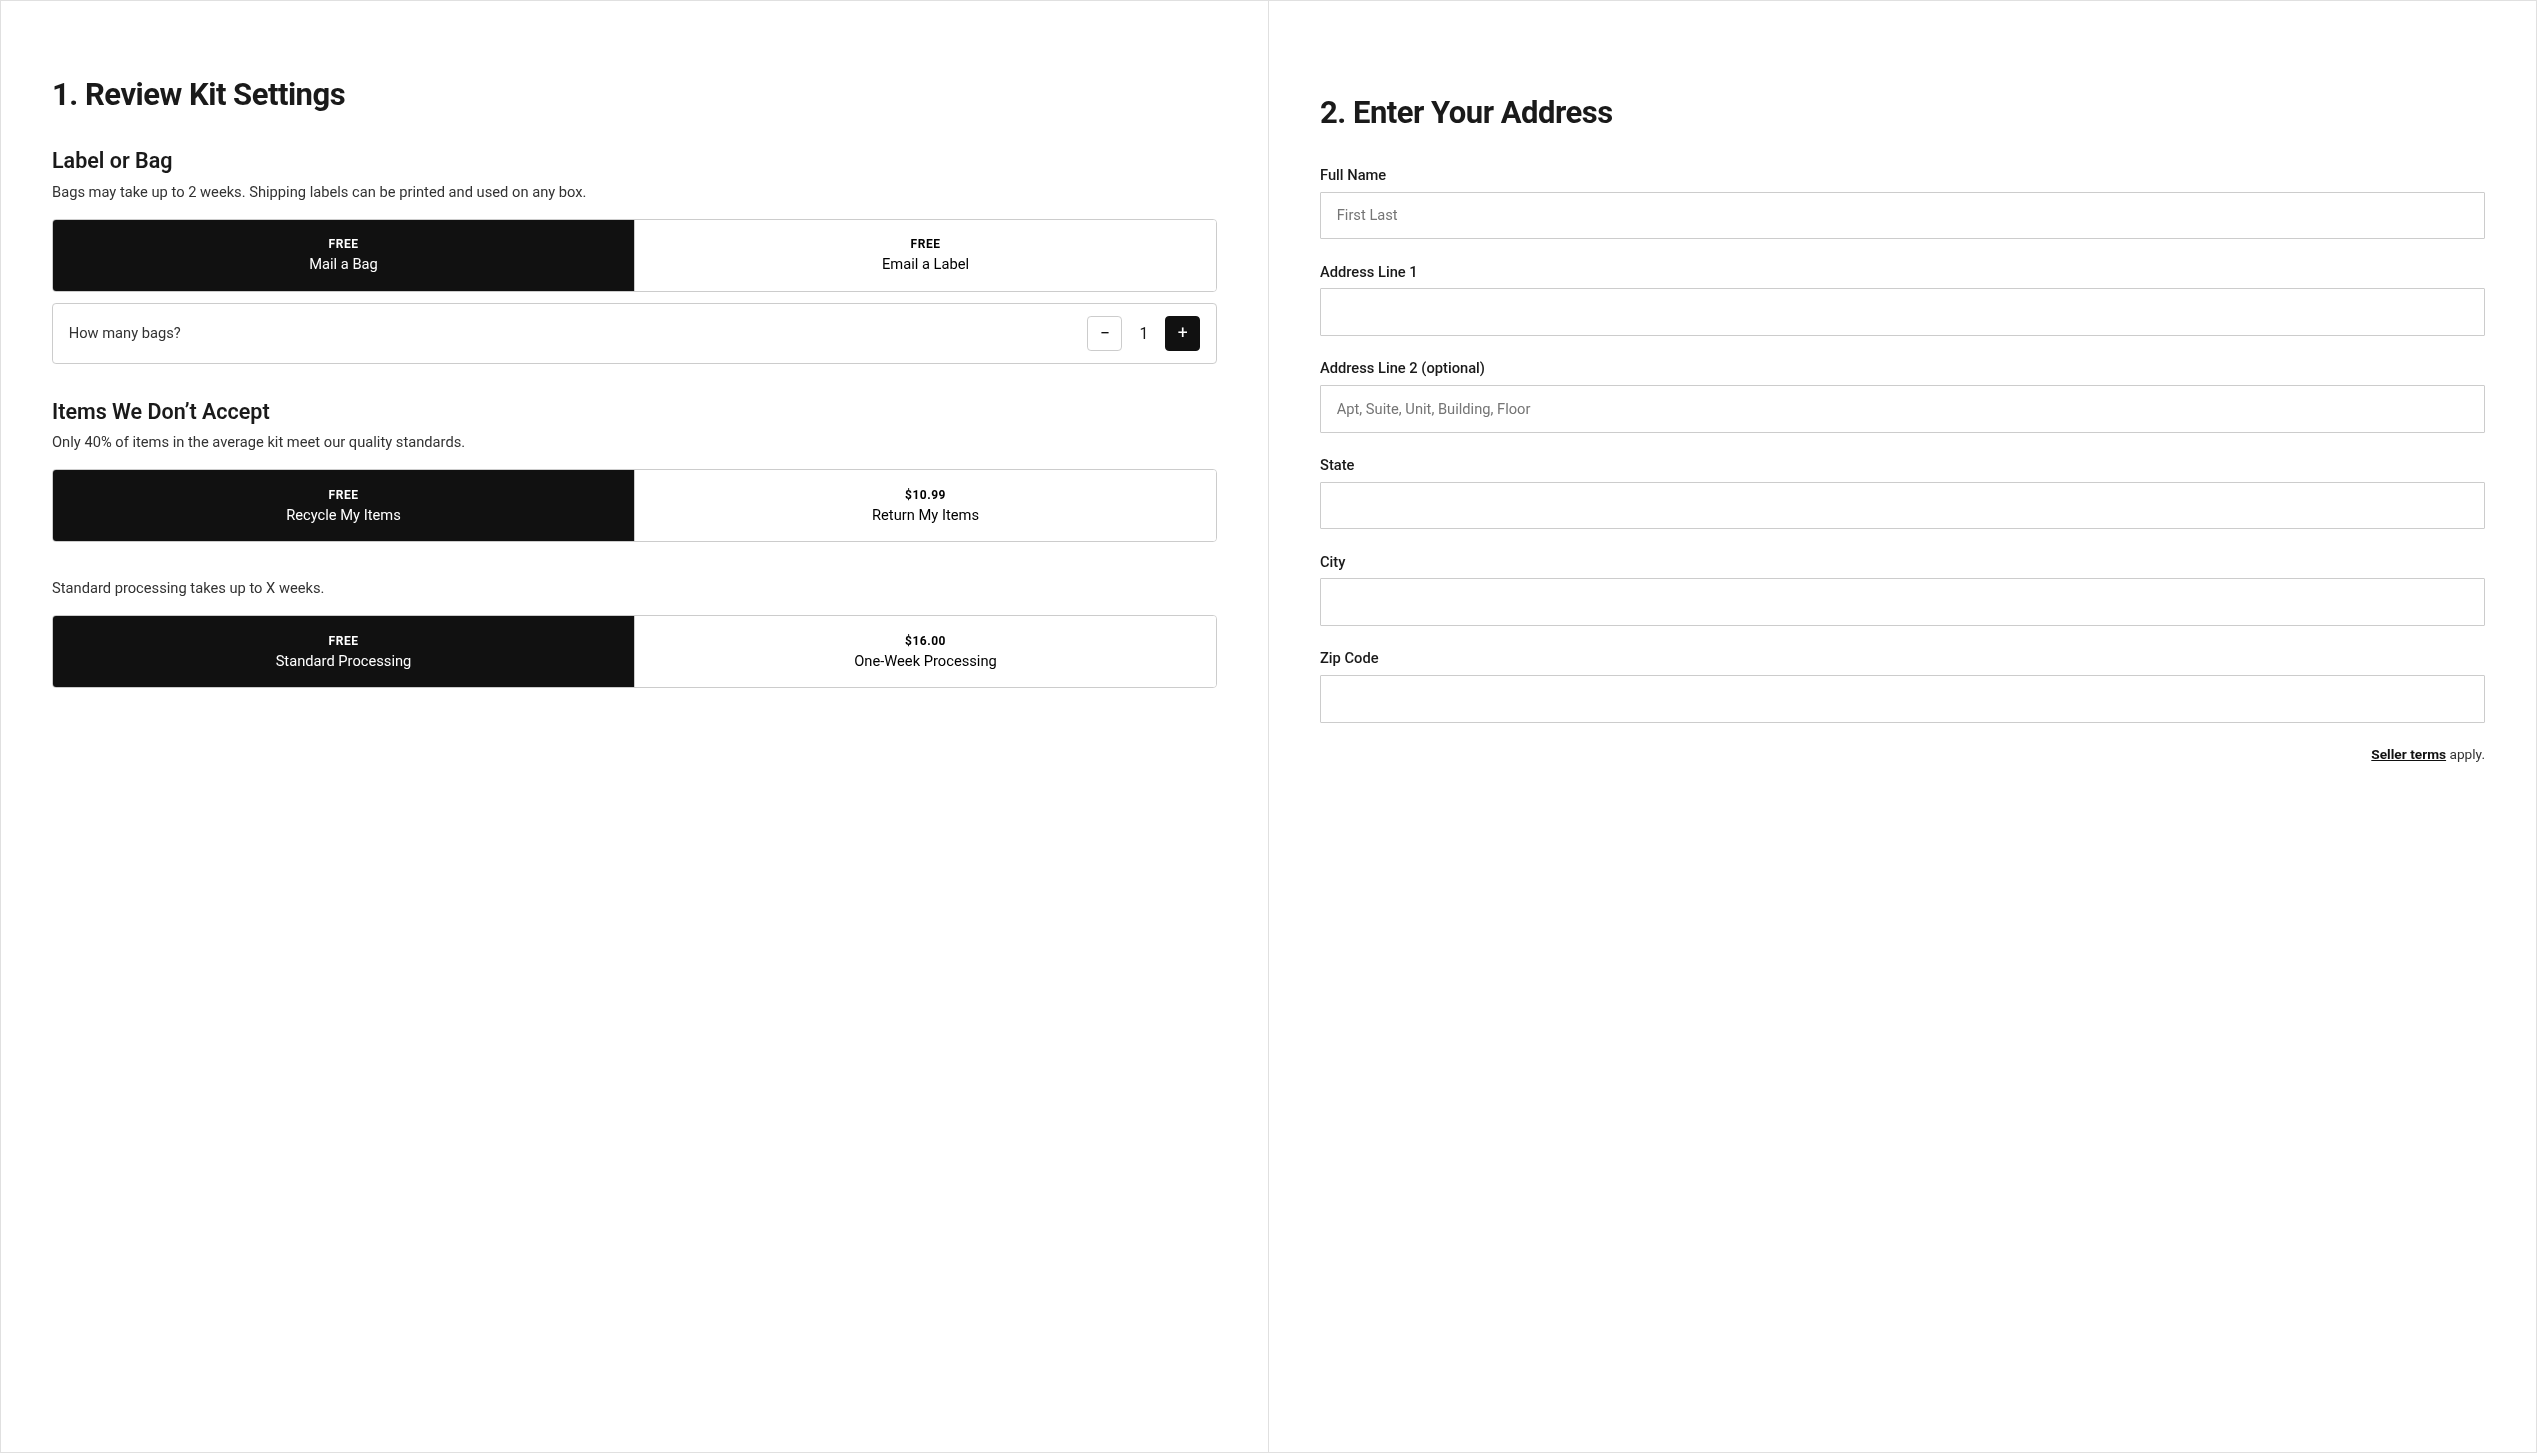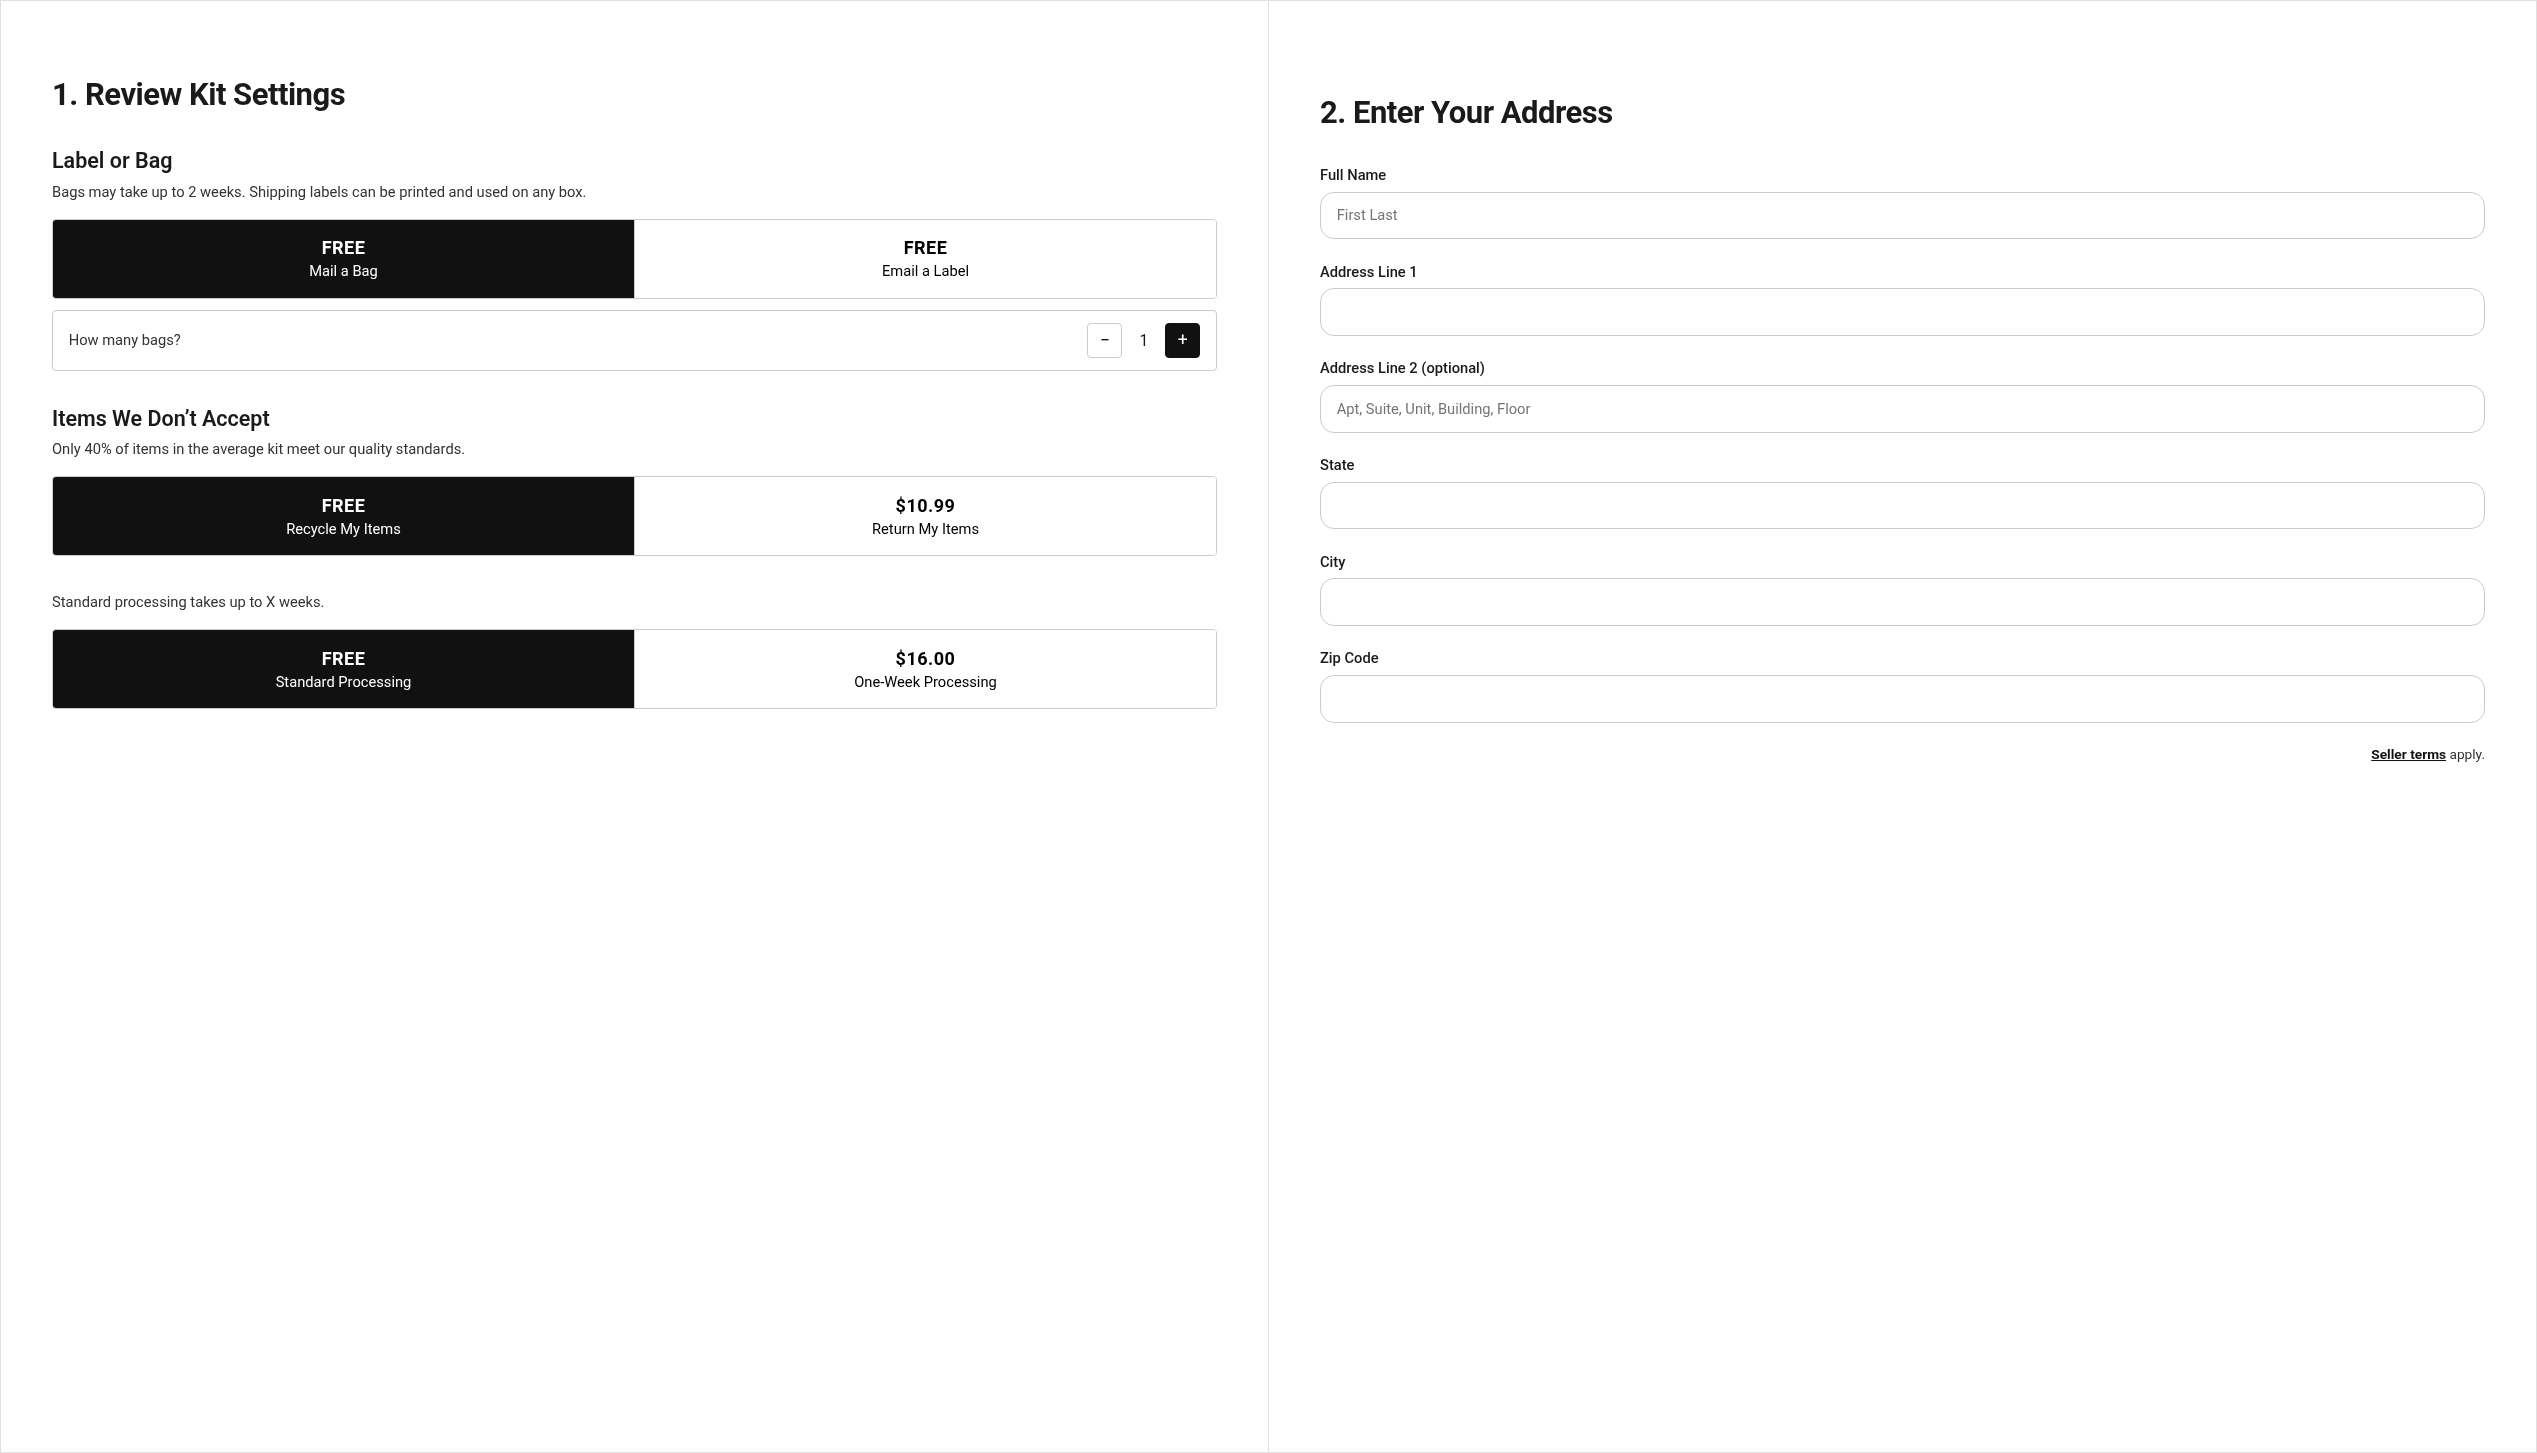--- a/index.html
+++ b/index.html
@@ -81,21 +81,21 @@
 
     .option-btn.selected .option-price {
       color: #fff;
     }
 
     .option-btn + .option-btn {
       border-left: 1px solid #ccc;
     }
 
     .option-price {
-      font-size: 18px;
+      font-size: 12px;
       font-weight: 700;
       letter-spacing: 0.5px;
       text-transform: uppercase;
       display: block;
       margin-bottom: 3.9px;
     }
 
     .option-label {
       font-size: 14.7px;
       display: block;
@@ -155,21 +155,21 @@
     .field-label {
       font-size: 14.7px;
       font-weight: 500;
       margin-bottom: 7.8px;
       display: block;
     }
 
     .field-input {
       width: 100%;
       border: 1px solid #ccc;
-      border-radius: 14px;
+      border-radius: 1px;
       padding: 13.7px 15.7px;
       font-size: 14.7px;
       font-family: inherit;
       color: #333;
       outline: none;
     }
 
     .seller-terms {
       text-align: right;
       font-size: 13.7px;

